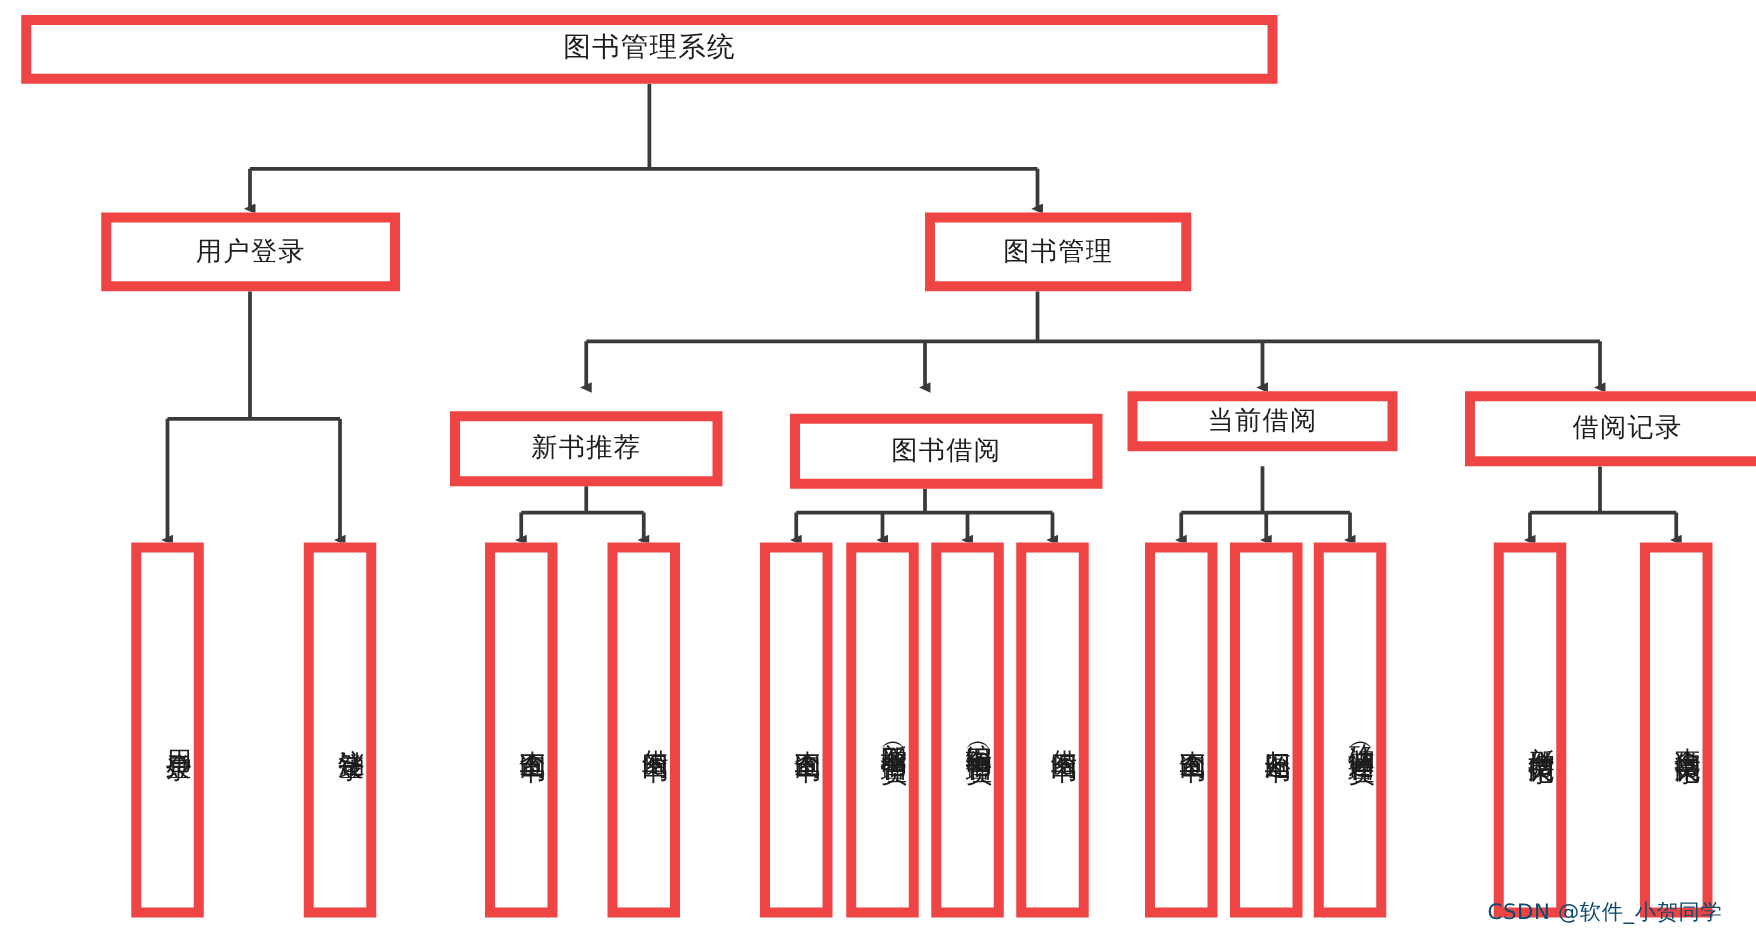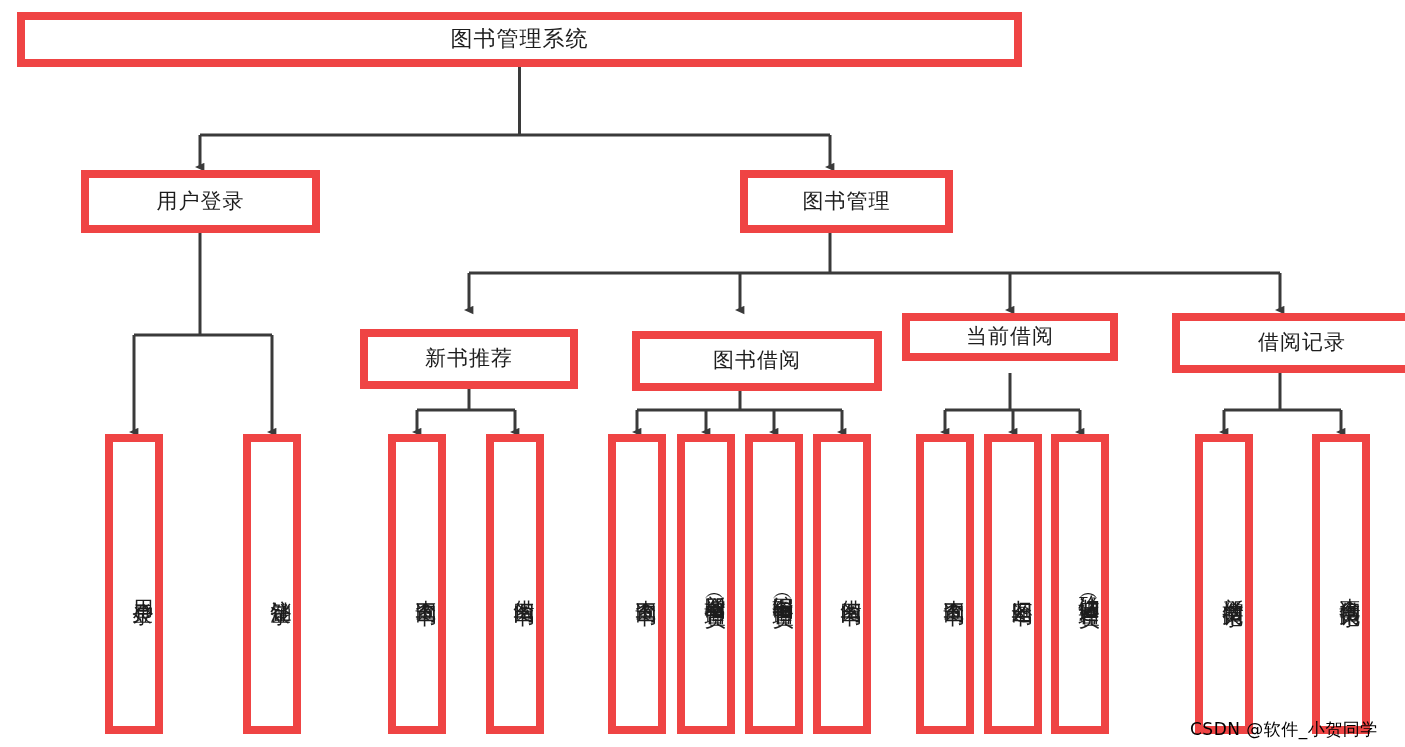--- a/index.html
+++ b/index.html
@@ -53,21 +53,21 @@
   }
   .node.v .vtext{
     writing-mode:vertical-rl;
     text-orientation:upright;
     display:block;
     margin-top:6px;
   }
   .watermark{
     position:absolute;
     font-size:17px;
-    color:#000000;
+    color:#0c4a6e;
     white-space:nowrap;
     letter-spacing:0.5px;
     user-select:none;
   }
 </style>
 </head>
 <body>
 
 <div id="canvas">
 

